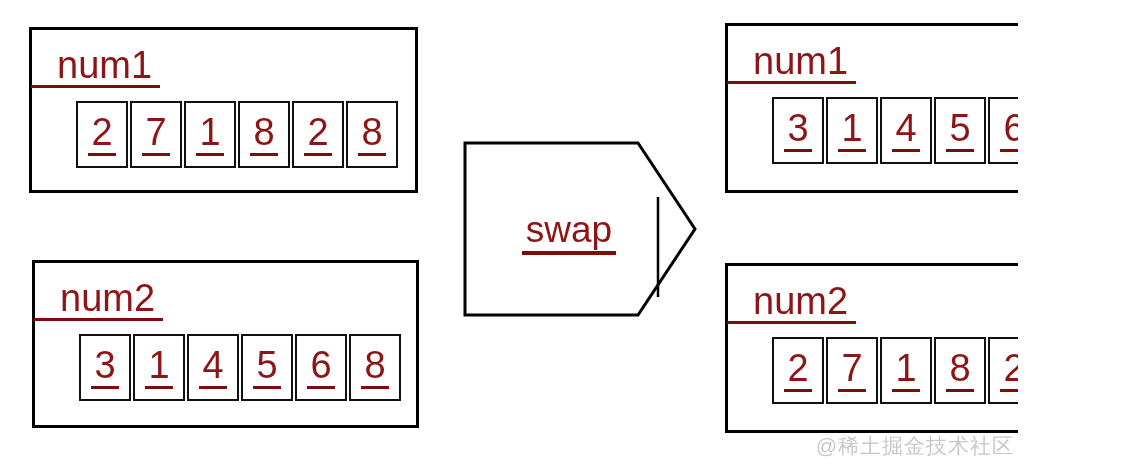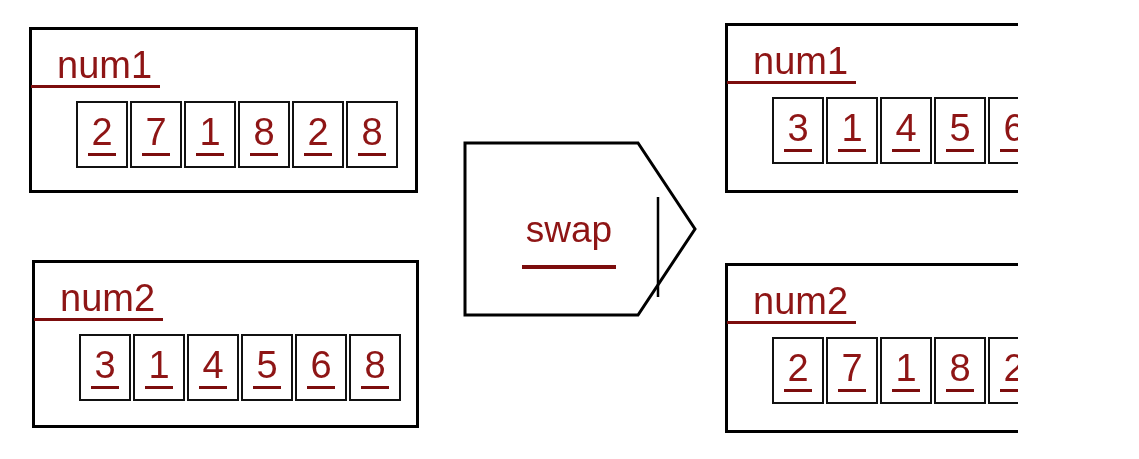--- a/index.html
+++ b/index.html
@@ -72,21 +72,21 @@
     position: absolute;
     left: 463px;
     top: 211px;
     width: 212px;
     text-align: center;
   }
   .arrow-label-wrap span {
     display: inline-block;
     font-size: 37px;
     line-height: 1;
-    padding: 0 4px 17px 4px;
+    padding: 0 4px 3px 4px;
     border-bottom: 4px solid #7c0d0d;
     color: #8e1515;
   }
   .watermark {
     position: absolute;
     right: 4px;
     bottom: 2px;
     font-size: 21px;
     line-height: 1.1;
     color: #c8c8c8;
@@ -203,14 +203,15 @@
         </div>
       <div class="cell">
           <span class="digit">2</span>
         </div>
       <div class="cell">
           <span class="digit">8</span>
         </div>
     </div>
   </div>
 
+  <div class="watermark">@稀土掘金技术社区</div>
 
 </div>
 
 </body></html>

